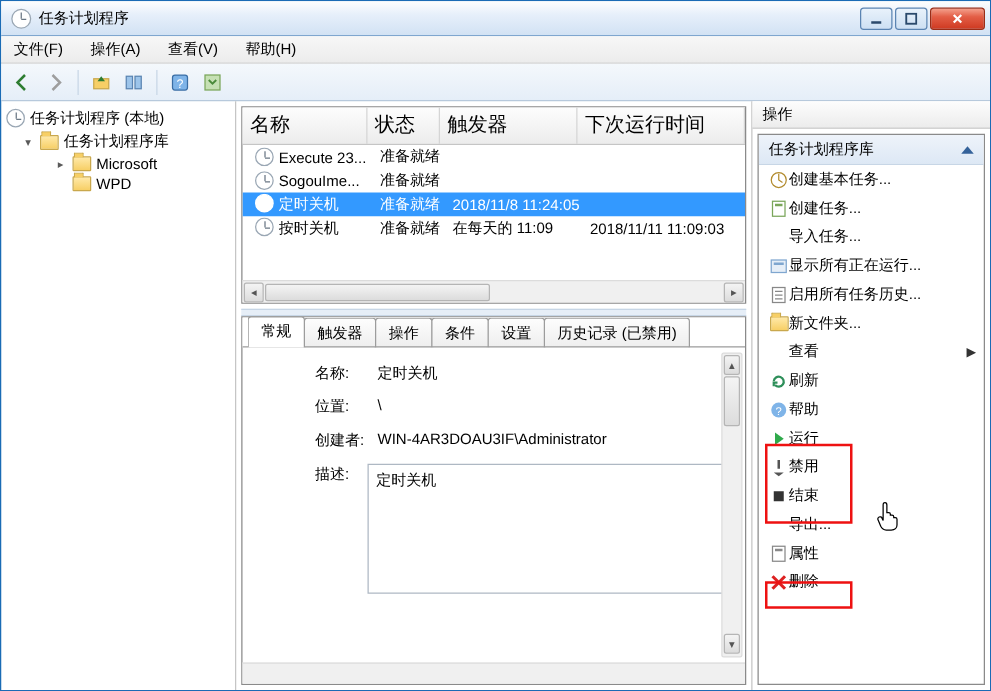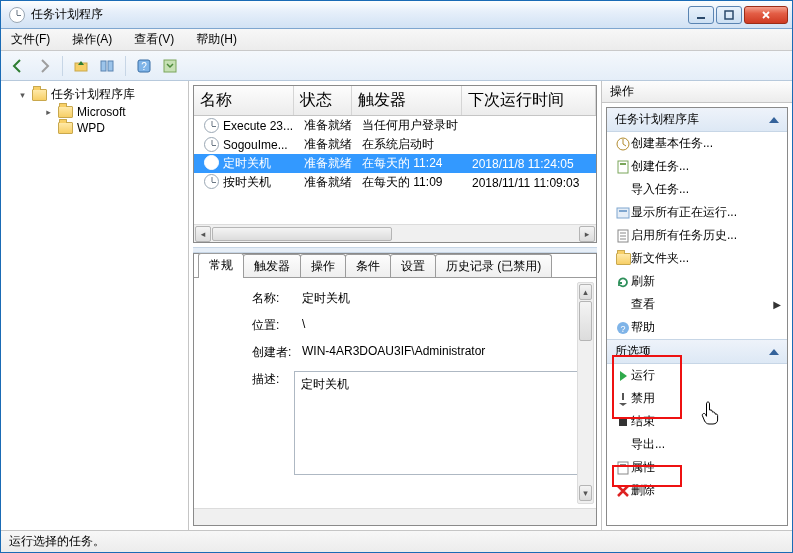--- a/index.html
+++ b/index.html
@@ -175,20 +175,24 @@
         <svg class="svg-ico" viewBox="0 0 16 16">
           <rect x="2" y="2" width="12" height="12" fill="#c6e0b4" stroke="#7aa65a"></rect>
           <path d="M5 6 L8 9 L11 6" fill="none" stroke="#4b8a3a" stroke-width="1.5"></path>
         </svg>
       </div>
   </div>
 
   <div class="main">
 
     <div class="tree-panel">
+      <div class="tree-node">
+        <span class="clock-icon"></span>
+        <span>任务计划程序 (本地)</span>
+      </div>
       <div class="tree-node indent1">
         <span class="expander">▾</span>
         <span class="folder-icon"></span>
         <span>任务计划程序库</span>
       </div>
       <div class="tree-node indent2">
         <span class="expander">▸</span>
         <span class="folder-icon"></span>
         <span>Microsoft</span>
       </div>
@@ -204,33 +208,30 @@
         <div class="grid-head">
           <div class="gh c-name">名称</div>
           <div class="gh c-status">状态</div>
           <div class="gh c-trig">触发器</div>
           <div class="gh c-next">下次运行时间</div>
         </div>
         <div class="grid-body">
           <div class="grow">
             <div class="gcell c-name"><span class="clock-icon"></span><span>Execute 23...</span></div>
             <div class="gcell c-status">准备就绪</div>
-            <div class="gcell c-trig">当任何用户登录时</div>
             <div class="gcell c-next"></div>
           </div>
           <div class="grow">
             <div class="gcell c-name"><span class="clock-icon"></span><span>SogouIme...</span></div>
             <div class="gcell c-status">准备就绪</div>
-            <div class="gcell c-trig">在系统启动时</div>
             <div class="gcell c-next"></div>
           </div>
           <div class="grow selected">
             <div class="gcell c-name"><span class="clock-icon"></span><span>定时关机</span></div>
             <div class="gcell c-status">准备就绪</div>
-            <div class="gcell c-trig">在每天的 11:24</div>
             <div class="gcell c-next">2018/11/8 11:24:05</div>
           </div>
           <div class="grow">
             <div class="gcell c-name"><span class="clock-icon"></span><span>按时关机</span></div>
             <div class="gcell c-status">准备就绪</div>
             <div class="gcell c-trig">在每天的 11:09</div>
             <div class="gcell c-next">2018/11/11 11:09:03</div>
           </div>
         </div>
         <div class="hscroll">
@@ -330,47 +331,43 @@
               </span>
             <span>启用所有任务历史...</span>
           </div>
           <div class="action-item">
             <span class="aicon">
                 <span class="folder-icon"></span>
               </span>
             <span>新文件夹...</span>
           </div>
           <div class="action-item">
-            <span class="aicon">
-                <svg class="svg-ico" viewBox="0 0 16 16">
-                  <path d="M4 8 a4 4 0 1 1 1 3" fill="none" stroke="#2e8f5a" stroke-width="1.8"></path>
-                  <path d="M4 12 l0 -3 l3 0" fill="none" stroke="#2e8f5a" stroke-width="1.8"></path>
-                </svg>
-              </span>
-            <span>刷新</span>
-          </div>
-          <div class="action-item">
             <span class="aicon"></span>
             <span>查看</span>
             <span class="submenu-arrow">▶</span>
           </div>
           <div class="action-item">
             <span class="aicon">
                 <svg class="svg-ico" viewBox="0 0 16 16">
+                  <path d="M4 8 a4 4 0 1 1 1 3" fill="none" stroke="#2e8f5a" stroke-width="1.8"></path>
+                  <path d="M4 12 l0 -3 l3 0" fill="none" stroke="#2e8f5a" stroke-width="1.8"></path>
+                </svg>
+              </span>
+            <span>刷新</span>
+          </div>
+          <div class="action-item">
+            <span class="aicon">
+                <svg class="svg-ico" viewBox="0 0 16 16">
                   <circle cx="8" cy="8" r="6" fill="#7fb4e8"></circle>
                   <text x="8" y="12" text-anchor="middle" font-size="9" fill="#fff">?</text>
                 </svg>
               </span>
             <span>帮助</span>
           </div>
 
-          <div class="section-head">
-            <span>所选项</span>
-            <span class="collapse-arrow"></span>
-          </div>
           <div class="action-item">
             <span class="aicon">
                 <svg class="svg-ico" viewBox="0 0 16 16">
                   <path d="M5 3 L12 8 L5 13 Z" fill="#2faa4b"></path>
                 </svg>
               </span>
             <span>运行</span>
           </div>
           <div class="action-item">
             <span class="aicon">
@@ -412,23 +409,20 @@
           </div>
 
           <div class="redbox" style="left:5px; top:247px; width:70px; height:64px;"></div>
           <div class="redbox" style="left:5px; top:357px; width:70px; height:22px;"></div>
         </div>
       </div>
     </div>
 
   </div>
 
-  <div class="statusbar">
-    <span>运行选择的任务。</span>
-  </div>
 
   <div class="cursor-hand">
     <svg width="22" height="26" viewBox="0 0 22 26">
         <path d="M8 2 C9 2 9.5 2.7 9.5 4 L9.5 10 L11 10 C11.8 10 12.3 10.6 12.3 11.4 L12.3 12 L13.6 12 C14.4 12 15 12.6 15 13.4 L15 14 L16.2 14 C17 14 17.6 14.6 17.6 15.4 L17.6 20 C17.6 22 16 24 13 24 L9 24 C7 24 5.4 22.6 4.6 21 L2.5 16 C2 15 2.4 14 3.3 13.6 C4.2 13.2 5.2 13.6 5.6 14.5 L6.5 16.3 L6.5 4 C6.5 2.7 7 2 8 2 Z" fill="#fff" stroke="#000" stroke-width="1"></path>
       </svg>
   </div>
 
 </div>
 
 </body></html>

